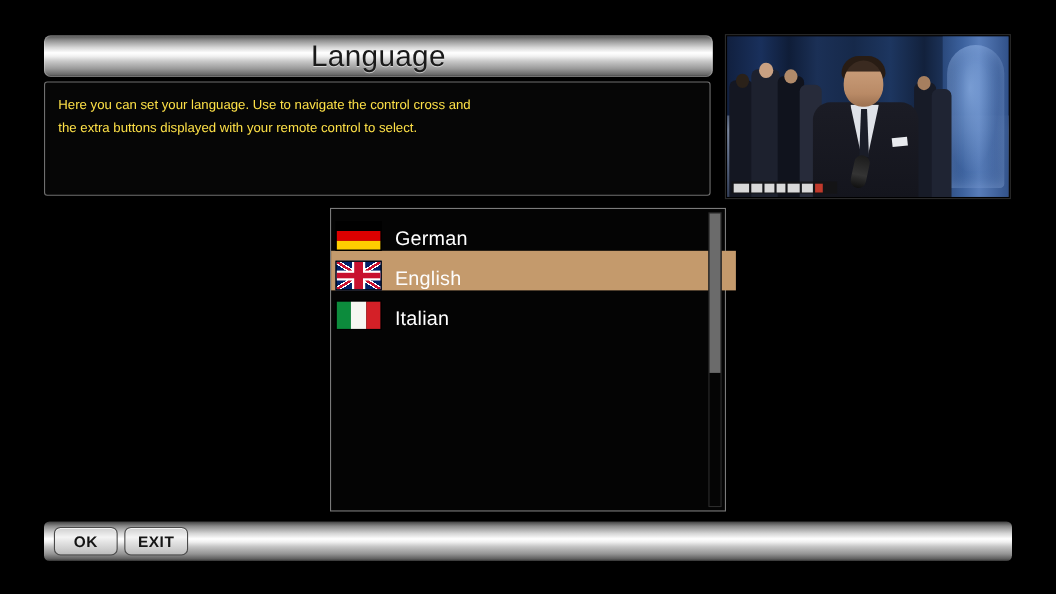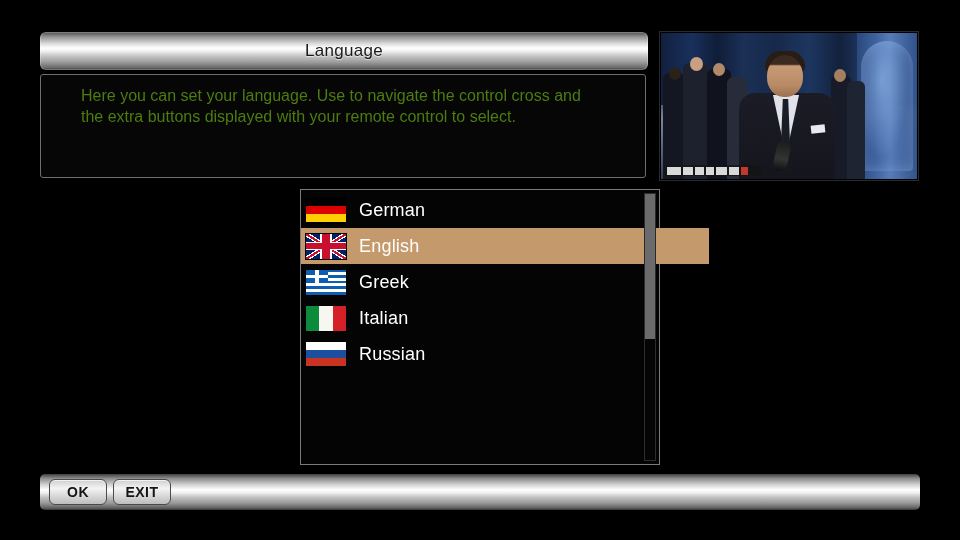--- a/index.html
+++ b/index.html
@@ -20,33 +20,33 @@
         #ffffff 42%,
         #f2f2f2 50%,
         #c9c9c9 62%,
         #9a9a9a 80%,
         #6a6a6a 94%,
         #3a3a3a 100%);
     box-shadow:inset 0 0 0 1px rgba(255,255,255,.25);
     display:flex;align-items:center;justify-content:center;
   }
   #title-bar .title-text{
-    font-size:17px;color:#1a1a1a;letter-spacing:.3px;
+    font-size:27px;color:#1a1a1a;letter-spacing:.3px;
     text-shadow:0 1px 0 rgba(255,255,255,.55);
   }
 
   
   #desc-box{
     position:absolute;left:40px;top:74px;width:606px;height:104px;
     background:#060606;border:1px solid #6f6f6f;border-radius:3px;
     box-sizing:border-box;padding:10px 12px 0 12px;
   }
   #desc-box .desc-text{
-    color:#4d7c0f;font-size:16px;line-height:21px;
-    letter-spacing:0px;white-space:pre-line;margin-left:28px;
+    color:#fde047;font-size:12px;line-height:21px;
+    letter-spacing:0px;white-space:pre-line;
   }
 
   
   #video-preview{
     position:absolute;left:661px;top:33px;width:256px;height:146px;
     overflow:hidden;background:#0a0e1c;
   }
   .vid-layer{position:absolute;}
   
   .vid-bg{
@@ -121,25 +121,25 @@
 
   
   #list-panel{
     position:absolute;left:300px;top:189px;width:360px;height:276px;
     background:#040404;border:1px solid #7a7a7a;box-sizing:border-box;
   }
   #list-items{
     position:absolute;left:0;top:2px;width:340px;
   }
   .lang-row{
-    height:36px;display:flex;align-items:center;padding-left:4px;
+    height:36px;display:flex;align-items:flex-end;padding-left:4px;
     box-sizing:border-box;
   }
   .lang-row.selected{
-    background:#c49a6c;width:408px;
+    background:#c49a6c;width:368px;
   }
   .lang-label{
     color:#ffffff;font-size:18px;margin-left:12px;letter-spacing:.2px;
   }
   .lang-row.selected .lang-label{color:#fdfdfd;}
 
   
   .flag{
     width:42px;height:27px;flex:none;position:relative;overflow:hidden;
     border:1px solid #000;box-sizing:border-box;background:#000;
@@ -255,51 +255,31 @@
              linear-gradient(to bottom left,  transparent calc(50% - 1.1px), #C8102E calc(50% - 1.1px), #C8102E calc(50% + 1.1px), transparent calc(50% + 1.1px));"></span>
         <span class="fstripe" style="top:33%;height:34%;background:#ffffff;"></span>
         <span class="vstripe" style="left:35%;width:30%;background:#ffffff;"></span>
         <span class="fstripe" style="top:39%;height:22%;background:#C8102E;"></span>
         <span class="vstripe" style="left:40%;width:20%;background:#C8102E;"></span>
       </span>
       <span class="lang-label">English</span>
     </div>
 
 
-    <div class="lang-row">
-      <span class="flag" style="background:#0d5eaf;">
-        <span class="fstripe" style="top:11.1%;height:11.1%;background:#ffffff;"></span>
-        <span class="fstripe" style="top:33.3%;height:11.1%;background:#ffffff;"></span>
-        <span class="fstripe" style="top:55.5%;height:11.1%;background:#ffffff;"></span>
-        <span class="fstripe" style="top:77.7%;height:11.1%;background:#ffffff;"></span>
-        <span style="position:absolute;left:0;top:0;width:55.5%;height:55.5%;background:#0d5eaf;"></span>
-        <span style="position:absolute;left:22.2%;top:0;width:11.1%;height:55.5%;background:#ffffff;"></span>
-        <span style="position:absolute;left:0;top:22.2%;width:55.5%;height:11.1%;background:#ffffff;"></span>
-      </span>
-      <span class="lang-label">Greek</span>
-    </div>
 
     <div class="lang-row">
       <span class="flag">
         <span class="vstripe" style="left:0;width:33.34%;background:#0c8b3c;"></span>
         <span class="vstripe" style="left:33.34%;width:33.33%;background:#f7f7f2;"></span>
         <span class="vstripe" style="left:66.67%;width:33.33%;background:#d42027;"></span>
       </span>
       <span class="lang-label">Italian</span>
     </div>
 
 
-    <div class="lang-row">
-      <span class="flag">
-        <span class="fstripe" style="top:0;height:33.34%;background:#ffffff;"></span>
-        <span class="fstripe" style="top:33.34%;height:33.33%;background:#1d4fa0;"></span>
-        <span class="fstripe" style="top:66.67%;height:33.33%;background:#c8341f;"></span>
-      </span>
-      <span class="lang-label">Russian</span>
-    </div>
 
   </div>
 
   <div id="scroll-track">
     <div id="scroll-thumb"></div>
   </div>
 </div>
 
 <div id="bottom-bar">
   <div class="softkey">

